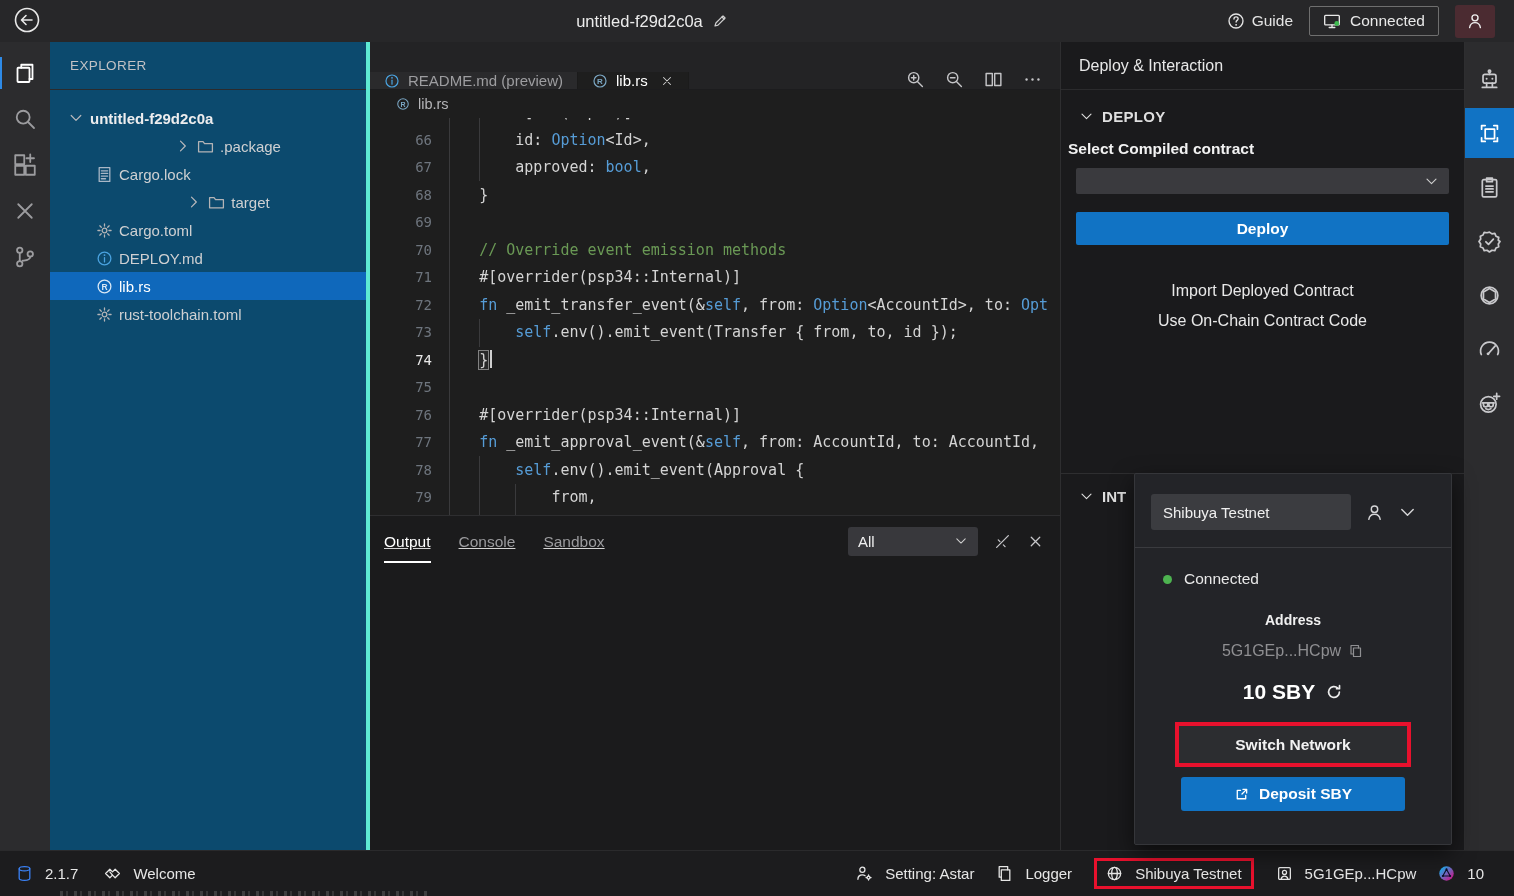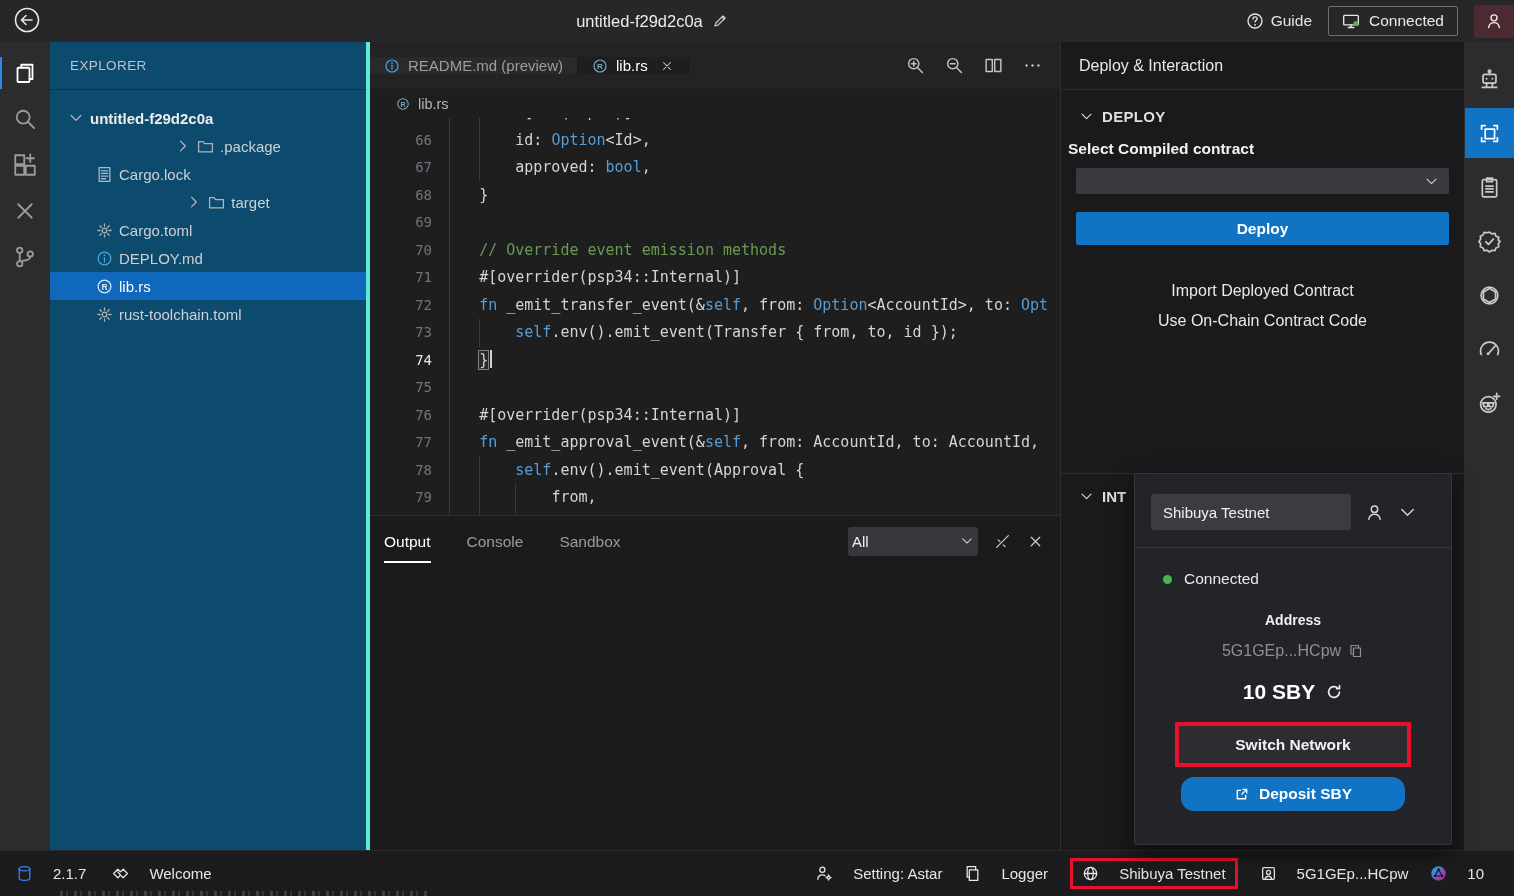--- a/index.html
+++ b/index.html
@@ -9,21 +9,21 @@
   .icw { display:inline-flex; align-items:center; justify-content:center; }
   .icw svg { width:16px; height:16px; fill:none; stroke:currentColor; stroke-width:1.2; stroke-linecap:round; stroke-linejoin:round; }
 
   
   #topbar { position:absolute; top:0; left:0; right:0; height:42px; background:#272729; display:flex; align-items:center; z-index:5; }
   #back-btn { margin-left:10px; width:34px; height:34px; color:#e8e8e8; background:none; border:none; cursor:pointer; }
   #back-btn svg { width:32px; height:32px; stroke-width:1.6; }
   #title-wrap { position:absolute; left:0; right:210px; display:flex; justify-content:center; align-items:center; gap:9px; pointer-events:none; }
   #title-wrap .ttl { color:#ececec; font-size:16.5px; }
   #title-wrap .icw { color:#cfcfcf; pointer-events:auto; }
-  #tb-right { position:absolute; right:0; display:flex; align-items:center; gap:16px; }
+  #tb-right { position:absolute; right:19px; display:flex; align-items:center; gap:16px; }
   #guide { display:flex; align-items:center; gap:7px; color:#e4e4e4; font-size:15.5px; cursor:pointer; }
   #guide .icw svg { width:18px; height:18px; }
   #connected-btn { display:flex; align-items:center; gap:9px; height:30px; padding:0 13px; background:transparent; border:1px solid #6f6f6f; border-radius:2px; color:#e8e8e8; font-size:15.5px; font-family:inherit; cursor:pointer; }
   #connected-btn .icw svg { width:18px; height:18px; }
   #avatar-btn { width:40px; height:33px; border:none; border-radius:3px; background:#4b2b31; color:#f0f0f0; display:flex; align-items:center; justify-content:center; cursor:pointer; }
   #avatar-btn .icw svg { width:18px; height:18px; }
 
   
   #main { position:absolute; top:42px; bottom:46px; left:0; right:0; display:flex; }
 
@@ -43,21 +43,21 @@
   .trow .tree-ico svg { width:17px; height:17px; }
   .trow.root { padding-left:18px; font-weight:700; color:#ededee; }
   .trow.haschev { padding-left:40px;justify-content:center; }
   .trow.selected { background:#0f68bb; color:#ffffff; }
   .ti-folder { color:#b4b4b6; } .ti-gear { color:#b4b4b6; } .ti-info { color:#4aa3e0; }
   .ti-rust { color:#7ba7c4; } .ti-file { color:#a9b7c6; }
   .trow.selected .tree-ico { color:#d9e8f5; }
 
   
   #editor { width:690px; background:#1e1e1e; display:flex; flex-direction:column; }
-  #tabbar { height:48px; background:#232325; display:flex; align-items:center; border-bottom:1px solid #1c1c1e; }
+  #tabbar { height:48px; background:#232325; display:flex; align-items:flex-end; border-bottom:1px solid #1c1c1e; }
   .etab { display:flex; align-items:center; gap:8px; padding:0 14px; font-size:15px; color:#9d9da0; background:#2a2a2c; border-right:1px solid #1b1b1b; cursor:pointer; }
   .etab.active { background:#1e1e1e; color:#ffffff; }
   .etab .tab-close { color:#d0d0d0; margin-left:4px; }
   .etab .tab-close svg { width:14px; height:14px; }
   #eactions { margin-left:auto; display:flex; align-items:center; gap:20px; padding-right:18px; color:#c5c5c8; }
   #eactions .icw { cursor:pointer; }
   #eactions svg { width:19px; height:19px; }
   #breadcrumb { height:28px; display:flex; align-items:center; gap:8px; padding-left:26px; color:#b5b5b8; font-size:14.5px; background:#1e1e1e; }
   #breadcrumb .icw { color:#7ba7c4; }
   #breadcrumb svg { width:14px; height:14px; }
@@ -69,24 +69,24 @@
   .cl.current .ln { color:#e8e8e8; }
   .ct { margin-left:11px; color:#d4d4d4; }
   .t-k { color:#569cd6; } .t-c { color:#6a9955; } .t-d { color:#d4d4d4; }
   .t-m { color:#d4d4d4; outline:1px solid #828282; background:rgba(110,110,110,.14); }
   .cursor { display:inline-block; width:1.5px; height:18px; background:#cfcfcf; vertical-align:-3px; margin-left:2px; }
   .guide { position:absolute; width:1px; background:#3a3a3c; }
 
   
   #panel { flex:1; border-top:1px solid #2e2e30; background:#1b1b1c; }
   #panel-head { height:50px; display:flex; align-items:center; padding:0 16px 0 14px; }
-  #ptabs { display:flex; gap:36px; }
+  #ptabs { display:flex; gap:28px;text-decoration:underline; }
   .ptab { color:#9b9b9e; font-size:15.5px; cursor:pointer; padding:14px 0 10px; border-bottom:2px solid transparent; }
   .ptab.active { color:#ffffff; border-bottom-color:#ffffff; }
-  #pfilter { margin-left:auto; width:130px; height:29px; background:#38383c; border-radius:3px; display:flex; align-items:center; justify-content:space-between; padding:0 4px; color:#f0f0f0; cursor:pointer; }
+  #pfilter { margin-left:auto; width:130px; height:29px; background:#38383c; border-radius:3px; display:flex; align-items:center; justify-content:space-between; padding:0 10px; color:#f0f0f0; cursor:pointer; }
   #pfilter .icw { color:#cfcfcf; } #pfilter svg { width:14px; height:14px; }
   #pactions { display:flex; gap:16px; margin-left:16px; color:#c8c8cb; }
   #pactions .icw { cursor:pointer; } #pactions svg { width:17px; height:17px; }
 
   
   #rightpanel { width:404px; background:#1a1a1c; border-left:1px solid #2e2e30; position:relative; }
   #rp-title { height:48px; display:flex; align-items:center; padding-left:18px; font-size:16px; color:#e8e8e8; border-bottom:1px solid #2b2b2d; }
   .rp-sec { position:absolute; left:0; right:0; }
   #rp-deploy-head { top:66px; left:18px; display:flex; align-items:center; gap:8px; font-weight:700; font-size:15px; color:#dfdfdf; letter-spacing:.3px; cursor:pointer; }
   #rp-deploy-head svg { width:15px; height:15px; }
@@ -108,34 +108,34 @@
   #wallet-div { border-top:1px solid #3a3b3f; margin:17px -16px 0; }
   #wallet-status { margin-top:22px; padding-left:12px; display:flex; align-items:center; gap:12px; color:#e8e8e8; font-size:15.5px; }
   #wallet-status .dot { width:9px; height:9px; border-radius:50%; background:#4db350; }
   #wallet-addr-label { margin-top:24px; text-align:center; font-weight:600; font-size:14px; color:#f0f0f0; }
   #wallet-addr { margin-top:14px; display:flex; justify-content:center; align-items:center; gap:7px; color:#8f8f92; font-size:16px; }
   #wallet-addr .icw { cursor:pointer; } #wallet-addr svg { width:16px; height:16px; }
   #wallet-balance { margin-top:20px; display:flex; justify-content:center; align-items:center; gap:10px; color:#ffffff; font-weight:700; font-size:21px; }
   #wallet-balance .icw { color:#ececec; cursor:pointer; } #wallet-balance svg { width:18px; height:18px; stroke-width:1.5; }
   #switch-annot { margin:18px 24px 0; border:4px solid #e8112d; }
   #switch-btn { display:block; width:100%; height:37px; background:#2c2d30; border:none; color:#f2f2f2; font-weight:700; font-size:15.5px; font-family:inherit; cursor:pointer; }
-  #deposit-btn { margin:10px 30px 0; width:calc(100% - 60px); height:34px; background:#1173c4; border:none; border-radius:13px; color:#ffffff; font-weight:700; font-size:15.5px; font-family:inherit; cursor:pointer; display:flex; align-items:center; justify-content:center; gap:10px; }
+  #deposit-btn { margin:10px 30px 0; width:calc(100% - 60px); height:34px; background:#1173c4; border:none; border-radius:3px; color:#ffffff; font-weight:700; font-size:15.5px; font-family:inherit; cursor:pointer; display:flex; align-items:center; justify-content:center; gap:10px; }
   #deposit-btn svg { width:15px; height:15px; stroke-width:1.4; }
 
   
   #abr { width:50px; background:#2c2c2e; border-left:1px solid #2e2e30; padding-top:12px; }
   .abr-item { height:50px; display:flex; align-items:center; justify-content:center; color:#c9c9cc; cursor:pointer; margin-bottom:4px; }
   .abr-item svg { width:23px; height:23px; }
   .abr-item.active { background:#1173c4; color:#ffffff; }
 
   
   #statusbar { position:absolute; left:0; right:0; bottom:0; height:46px; background:#1c1c1e; border-top:1px solid #2a2a2c; display:flex; align-items:center; font-size:15px; color:#e6e6e6; }
   #sb-left { display:flex; align-items:center; gap:26px; margin-left:16px; }
   #sb-right { display:flex; align-items:center; gap:22px; margin-left:auto; margin-right:30px; }
-  .sb-item { display:flex; align-items:flex-start; gap:20px; cursor:pointer; white-space:nowrap; }
+  .sb-item { display:flex; align-items:flex-start; gap:12px; cursor:pointer; white-space:nowrap; }
   .sb-item svg { width:17px; height:17px; }
   .sb-item.annot { border:3px solid #e8112d; padding:4px 9px; }
   .si-db { color:#3b82f6; }
   #sb-clip { position:absolute; left:60px; bottom:0; width:370px; height:5px; opacity:.55;
     background:repeating-linear-gradient(90deg,#5a5a5a 0 3px,transparent 3px 6px,#4a4a4a 6px 8px,transparent 8px 14px); }
 </style>
 </head>
 <body>
 
 <header id="topbar">

